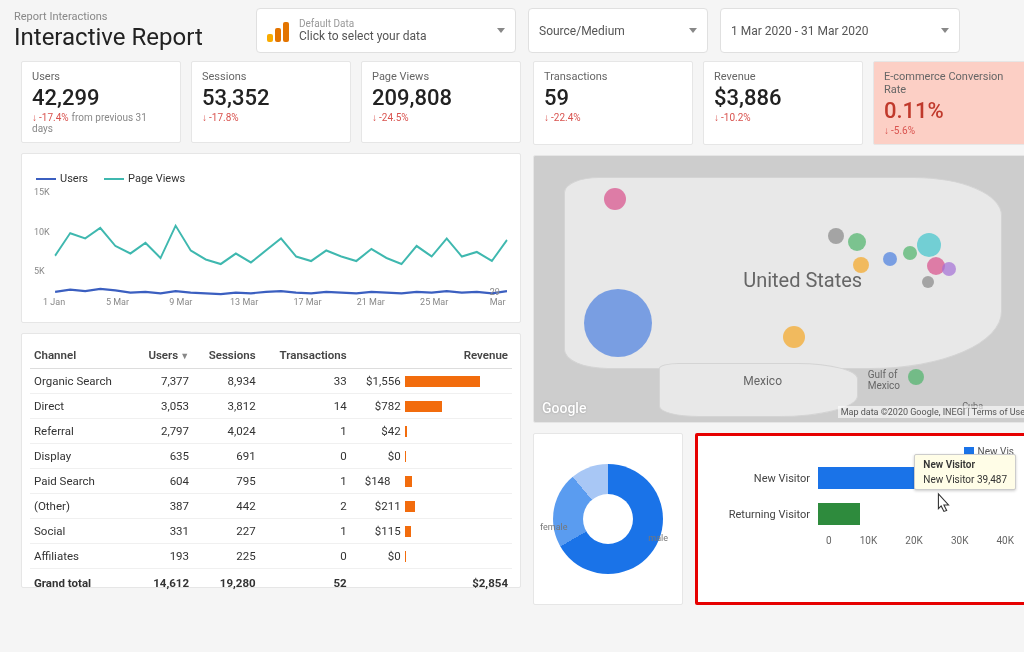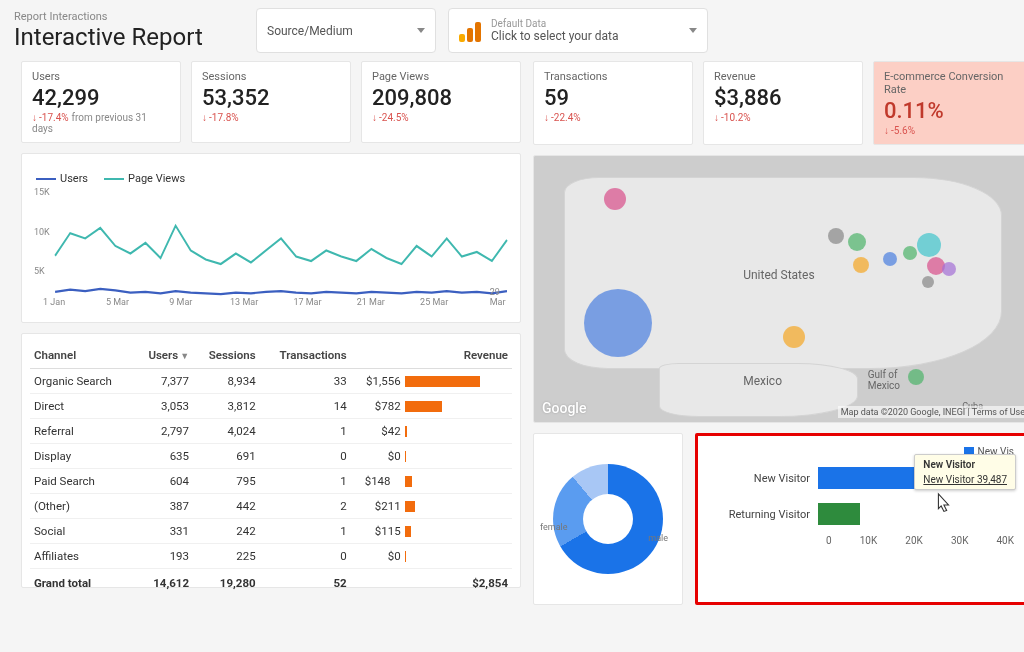--- a/index.html
+++ b/index.html
@@ -98,21 +98,21 @@
   .map-card { height: 268px; position: relative; overflow:hidden; padding:0; }
   .map-bg {
     background: #cdcdcd;
     width:100%; height:100%;
     position:relative;
   }
   .land {
     position:absolute; background:#e8e8e8; border:1px solid #d4d4d4;
   }
   .bubble { position:absolute; border-radius:50%; opacity:.7; }
-  .map-label { position:absolute; font-size:12px; color:#666; }
+  .map-label { position:absolute; font-size:20px; color:#666; }
   .google-logo { position:absolute; left:8px; bottom:6px; font-size:14px; color:#fff; font-weight:500; text-shadow:0 0 2px #999;}
   .map-attrib { position:absolute; right:4px; bottom:4px; font-size:9px; color:#555; background:rgba(255,255,255,.6); padding:1px 3px;}
   
   .bottom-row { display:flex; gap:12px; height:172px; }
   .donut-card { flex:0 0 150px; display:flex; align-items:center; justify-content:center; position:relative;}
   .donut { width:110px; height:110px; border-radius:50%;
     background: conic-gradient(#1a73e8 0 240deg, #5a9cf0 240deg 320deg, #a8c7f5 320deg 360deg);
     position:relative;
   }
   .donut::after { content:''; position:absolute; top:30px; left:30px; width:50px; height:50px; background:#fff; border-radius:50%;}
@@ -136,34 +136,38 @@
   .pointer-icon svg { width:100%; height:100%; }
 </style>
 </head>
 <body>
 
 <div class="header">
   <div class="title-block">
     <div class="subtitle">Report Interactions</div>
     <div class="main-title">Interactive Report</div>
   </div>
-  <div class="dropdown dd-source">
-    <div class="dd-text">Source/Medium</div>
-    <span class="caret"></span>
-  </div>
   <div class="dropdown dd-data">
     <span class="ga-icon">
         <span class="b1"></span>
         <span class="b2"></span>
         <span class="b3"></span>
       </span>
     <div class="dd-text">
       <div class="dd-label">Default Data</div>
       <div>Click to select your data</div>
     </div>
+    <span class="caret"></span>
+  </div>
+  <div class="dropdown dd-source">
+    <div class="dd-text">Source/Medium</div>
+    <span class="caret"></span>
+  </div>
+  <div class="dropdown dd-date">
+    <div class="dd-text">1 Mar 2020 - 31 Mar 2020</div>
     <span class="caret"></span>
   </div>
 </div>
 
 <div class="grid">
 
   <div style="display:flex; flex-direction:column; gap:10px;">
     <div class="kpi-row" id="kpi-left">
         <div class="kpi">
           <div class="kpi-label">Users</div>
@@ -292,21 +296,21 @@
               <td class="num">
                 <div class="bar-cell">
                   <span style="min-width:46px;text-align:right;">$211</span>
                   <span class="bar" style="width:10.5px;"></span>
                 </div>
               </td>
             </tr>
             <tr>
               <td>Social</td>
               <td class="num">331</td>
-              <td class="num">242</td>
+              <td class="num">227</td>
               <td class="num">1</td>
               <td class="num">
                 <div class="bar-cell">
                   <span style="min-width:46px;text-align:right;">$115</span>
                   <span class="bar" style="width:6px;"></span>
                 </div>
               </td>
             </tr>
             <tr>
               <td>Affiliates</td>
@@ -403,21 +407,21 @@
           </div>
         <div class="bc-axis" id="bar-axis">
             <span>0</span>
             <span>10K</span>
             <span>20K</span>
             <span>30K</span>
             <span>40K</span>
           </div>
         <div class="tooltip" style="top:18px; right:14px;">
           <div style="font-weight:600;">New Visitor</div>
-          <div style="margin-top:4px;text-decoration:underline;">New Visitor 39,487</div>
+          <div style="margin-top:4px;">New Visitor 39,487</div>
         </div>
         <div class="pointer-icon" style="top:56px; right:76px;">
           <svg viewBox="0 0 24 28">
               <path d="M7 2v16l3-3 3 6 3-1-3-6h5z" fill="#fff" stroke="#333" stroke-width="1.2"></path>
             </svg>
         </div>
       </div>
     </div>
   </div>
 </div>

